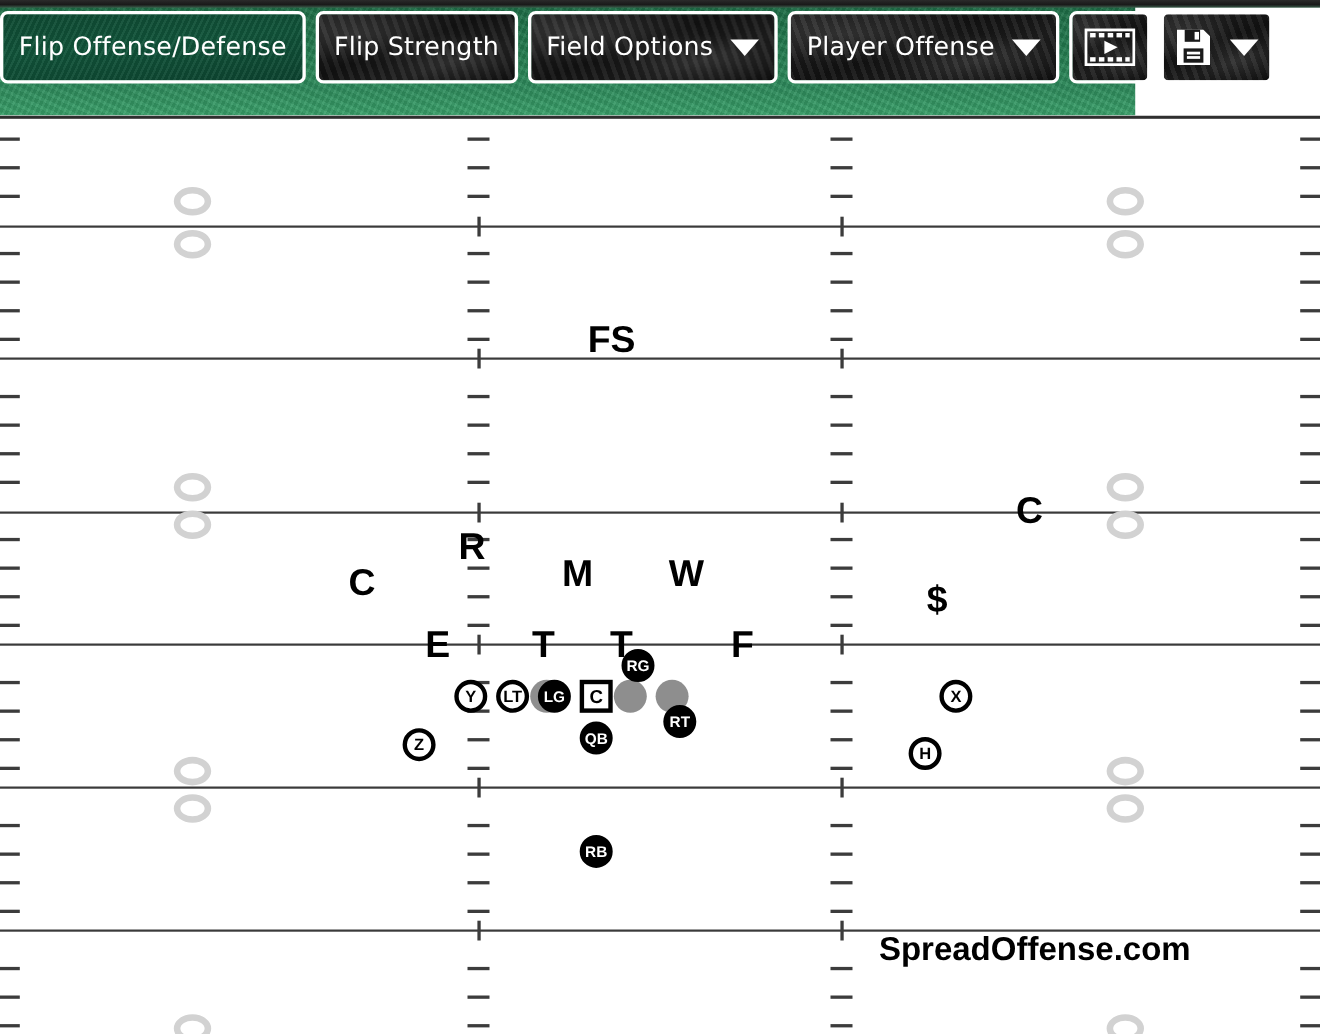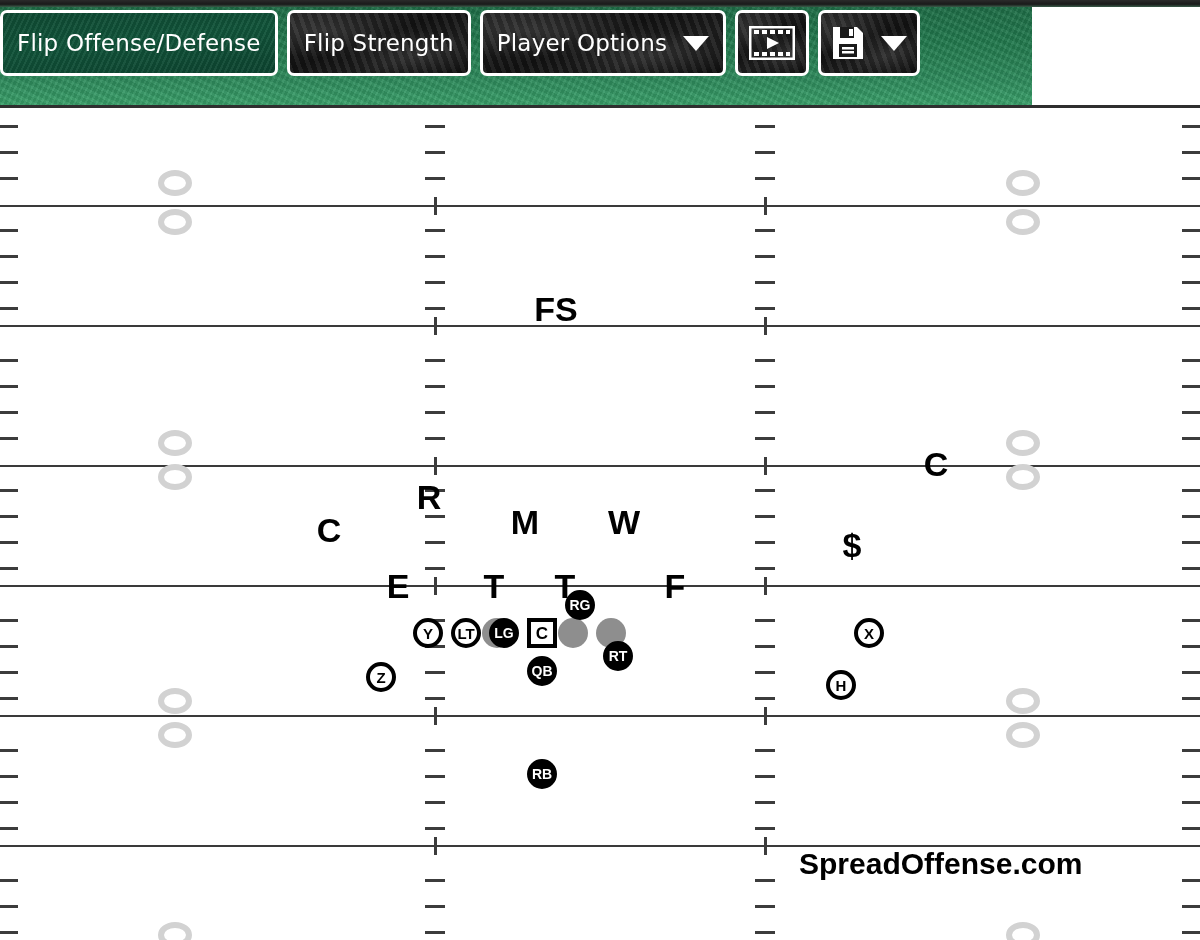--- a/index.html
+++ b/index.html
@@ -217,21 +217,25 @@
   <div class="toolbar">
     <div class="toolbar-topstrip"></div>
     <div class="toolbar-row" id="toolbar-row">
         <div class="tbtn green">
           <span>Flip Offense/Defense</span>
         </div>
         <div class="tbtn dark">
           <span>Flip Strength</span>
         </div>
         <div class="tbtn dark">
-          <span>Player Options</span>
+          <span>Field Options</span>
+          <span class="caret"></span>
+        </div>
+        <div class="tbtn dark">
+          <span>Player Offense</span>
           <span class="caret"></span>
         </div>
         <div class="tbtn dark icon-only">
           <svg class="film-icon" viewBox="0 0 46 34">
             <rect x="1" y="1" width="44" height="32" fill="none" stroke="#fff" stroke-width="3"></rect>
             <g fill="#fff">
               <rect x="5" y="4" width="5" height="4"></rect>
               <rect x="13" y="4" width="5" height="4"></rect>
               <rect x="21" y="4" width="5" height="4"></rect>
               <rect x="29" y="4" width="5" height="4"></rect>

